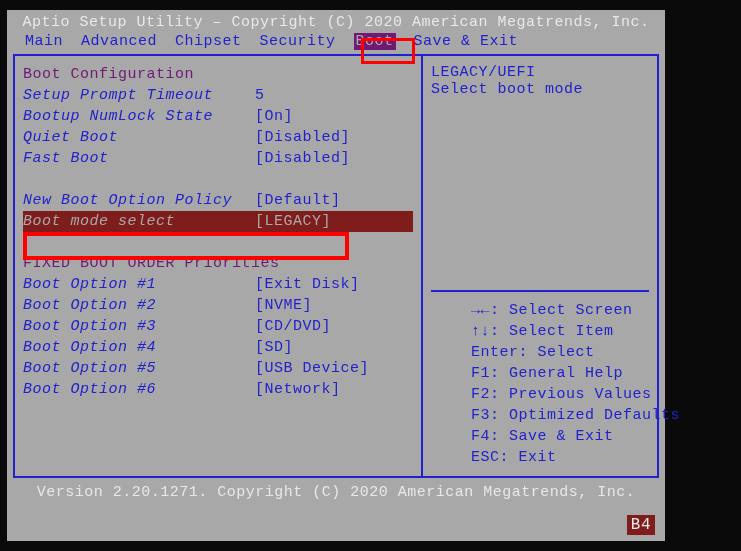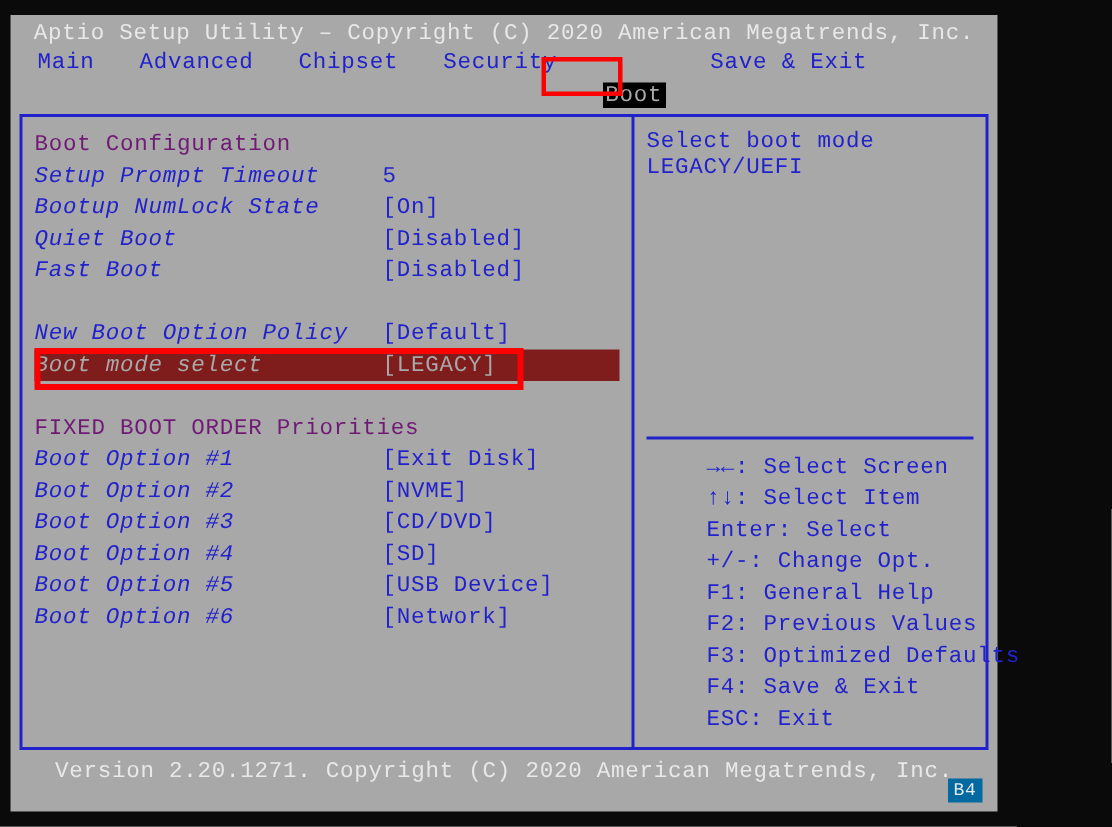--- a/index.html
+++ b/index.html
@@ -20,29 +20,28 @@
     background: #a8a8a8;
   }
   .header {
     color: #e8e8e8;
     text-align: center;
     padding: 4px 0 2px;
   }
   .menu-bar {
     display: flex;
     padding: 0 18px 4px;
-    gap: 30px;
+    gap: 18px;
     color: #2222cc;
   }
   .menu-item { white-space: pre; }
   .menu-item.active {
     color: #a8a8a8;
-    background: #000000;
+    background: #701a75;
     padding: 0 2px;
-    margin-top: 22px;
   }
   .menu-highlight {
     position: absolute;
     border: 3px solid #ff0000;
     top: 28px; left: 354px;
     width: 54px; height: 26px;
     pointer-events: none;
   }
 
   .panels {
@@ -94,23 +93,23 @@
   .spacer { height: 21px; }
 
   .footer {
     color: #e8e8e8;
     text-align: center;
     padding-top: 6px;
   }
   .version-badge {
     position: absolute;
     right: 10px; bottom: 6px;
-    background: #0369a1;
+    background: #7f1d1d;
     color: #e8e8e8;
-    font-size: 12px;
+    font-size: 16px;
     padding: 1px 4px;
   }
   .help-row { white-space: pre; margin-left: 40px; }
 </style>
 </head>
 <body>
 
 <div class="bios-outer">
 
   <div class="header">Aptio Setup Utility – Copyright (C) 2020 American Megatrends, Inc.</div>
@@ -188,28 +187,27 @@
         <span class="rval">[USB Device]</span>
       </div>
       <div class="row blue">
         <span class="rlabel">Boot Option #6</span>
         <span class="rval">[Network]</span>
       </div>
     </div>
 
     <div class="right-panel">
       <div class="right-top blue">
+        <div>LEGACY/UEFI</div>
         <div>Select boot mode</div>
-        <div>LEGACY/UEFI</div>
       </div>
       <div class="right-help">
         <div class="help-row">→←: Select Screen</div>
         <div class="help-row">↑↓: Select Item</div>
         <div class="help-row">Enter: Select</div>
-        <div class="help-row">+/-: Change Opt.</div>
         <div class="help-row">F1: General Help</div>
         <div class="help-row">F2: Previous Values</div>
         <div class="help-row">F3: Optimized Defaults</div>
         <div class="help-row">F4: Save &amp; Exit</div>
         <div class="help-row">ESC: Exit</div>
       </div>
     </div>
 
   </div>
 

